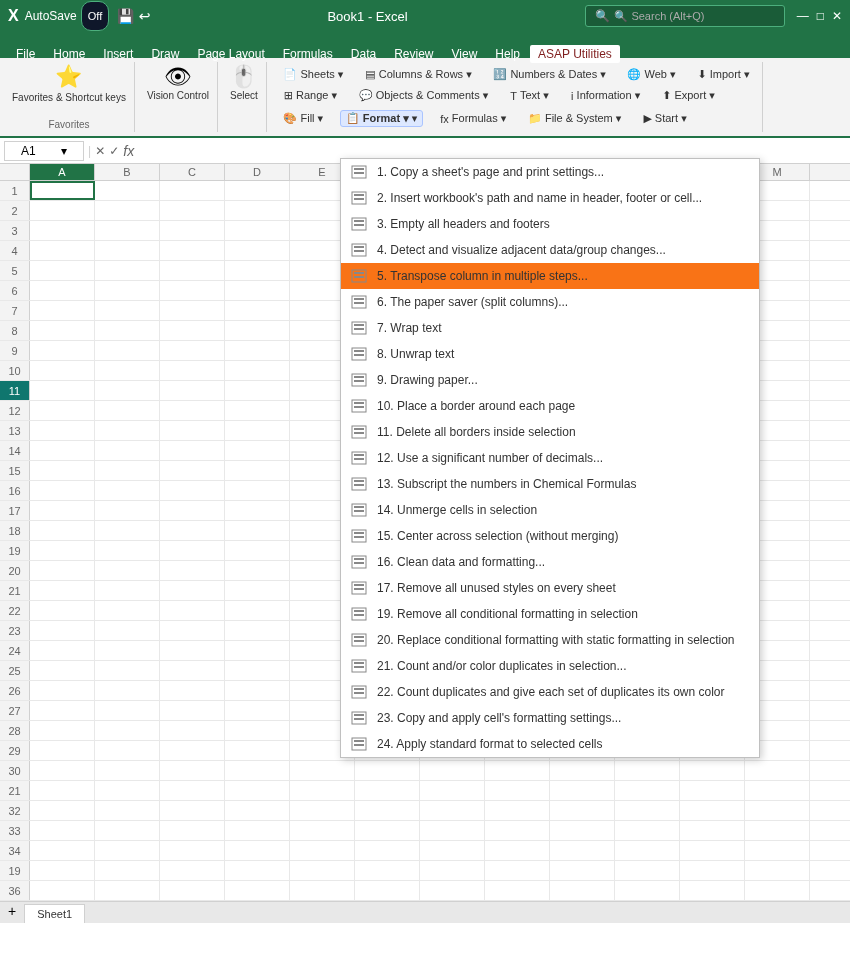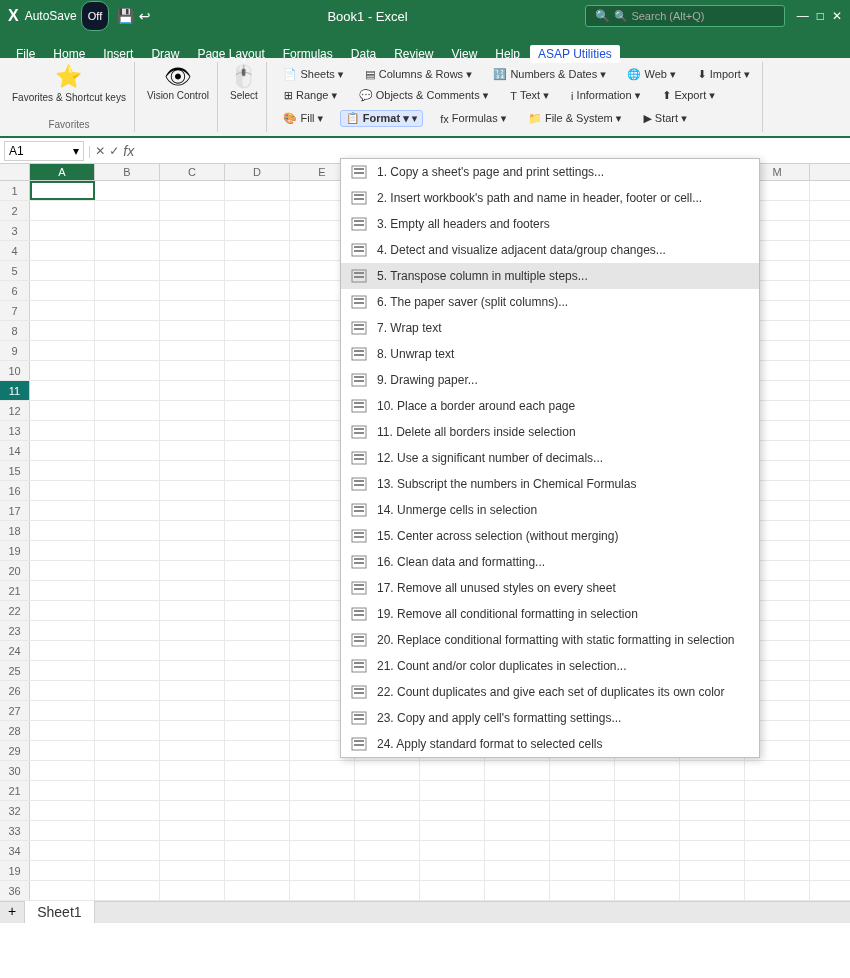--- a/index.html
+++ b/index.html
@@ -45,21 +45,21 @@
       gap: 2px;
     }
     .menu-item {
       color: white;
       padding: 2px 8px;
       font-size: 12px;
       cursor: pointer;
       border-radius: 2px;
       margin-top: 17px;
     }
-    .menu-item.active { background: white; color: #1d4ed8; }
+    .menu-item.active { background: white; color: #7f1d1d; }
     .ribbon-small-btn {
       display: flex;
       align-items: center;
       gap: 3px;
       padding: 1px 5px;
       border-radius: 2px;
       cursor: pointer;
       font-size: 11px;
       color: #333;
       white-space: nowrap;
@@ -71,21 +71,21 @@
       background: white;
       border-bottom: 1px solid #d0d0d0;
       display: flex;
       align-items: center;
       padding: 0 4px;
       gap: 4px;
     }
     .name-box {
       width: 80px;
       border: 1px solid #d0d0d0;
-      padding: 2px 4px;
+      padding: 2px 16px;
       font-size: 12px;
       display: flex; align-items: center;
     }
     .formula-controls { display: flex; align-items: center; gap: 4px; color: #666; }
     .formula-input { flex: 1; padding: 2px 4px; font-size: 12px; }
     .col-headers {
       display: flex;
       background: #f3f3f3;
       border-bottom: 1px solid #d0d0d0;
     }
@@ -133,41 +133,41 @@
     .dropdown-item {
       display: flex;
       align-items: center;
       padding: 4px 8px;
       gap: 8px;
       cursor: pointer;
       font-size: 12px;
       color: #333;
       min-height: 26px;
     }
-    .dropdown-item.highlighted { background: #e5e5e5; }
+    .dropdown-item.highlighted { background: #f97316; }
     .dropdown-item-icon {
       width: 20px;
       height: 16px;
       display: flex;
       align-items: center;
       justify-content: center;
       flex-shrink: 0;
     }
     .dropdown-item-text { flex: 1; }
 
     .tabs-bar {
       display: flex;
       background: #e8e8e8;
       border-top: 1px solid #d0d0d0;
       height: 22px;
       align-items: flex-end;
     }
     .sheet-tab {
       padding: 3px 12px;
-      font-size: 14px;
+      font-size: 11px;
       background: white;
       border: 1px solid #d0d0d0;
       border-bottom: none;
       cursor: pointer;
       color: #333;
     }
   </style>
 </head>
 <body>
 

